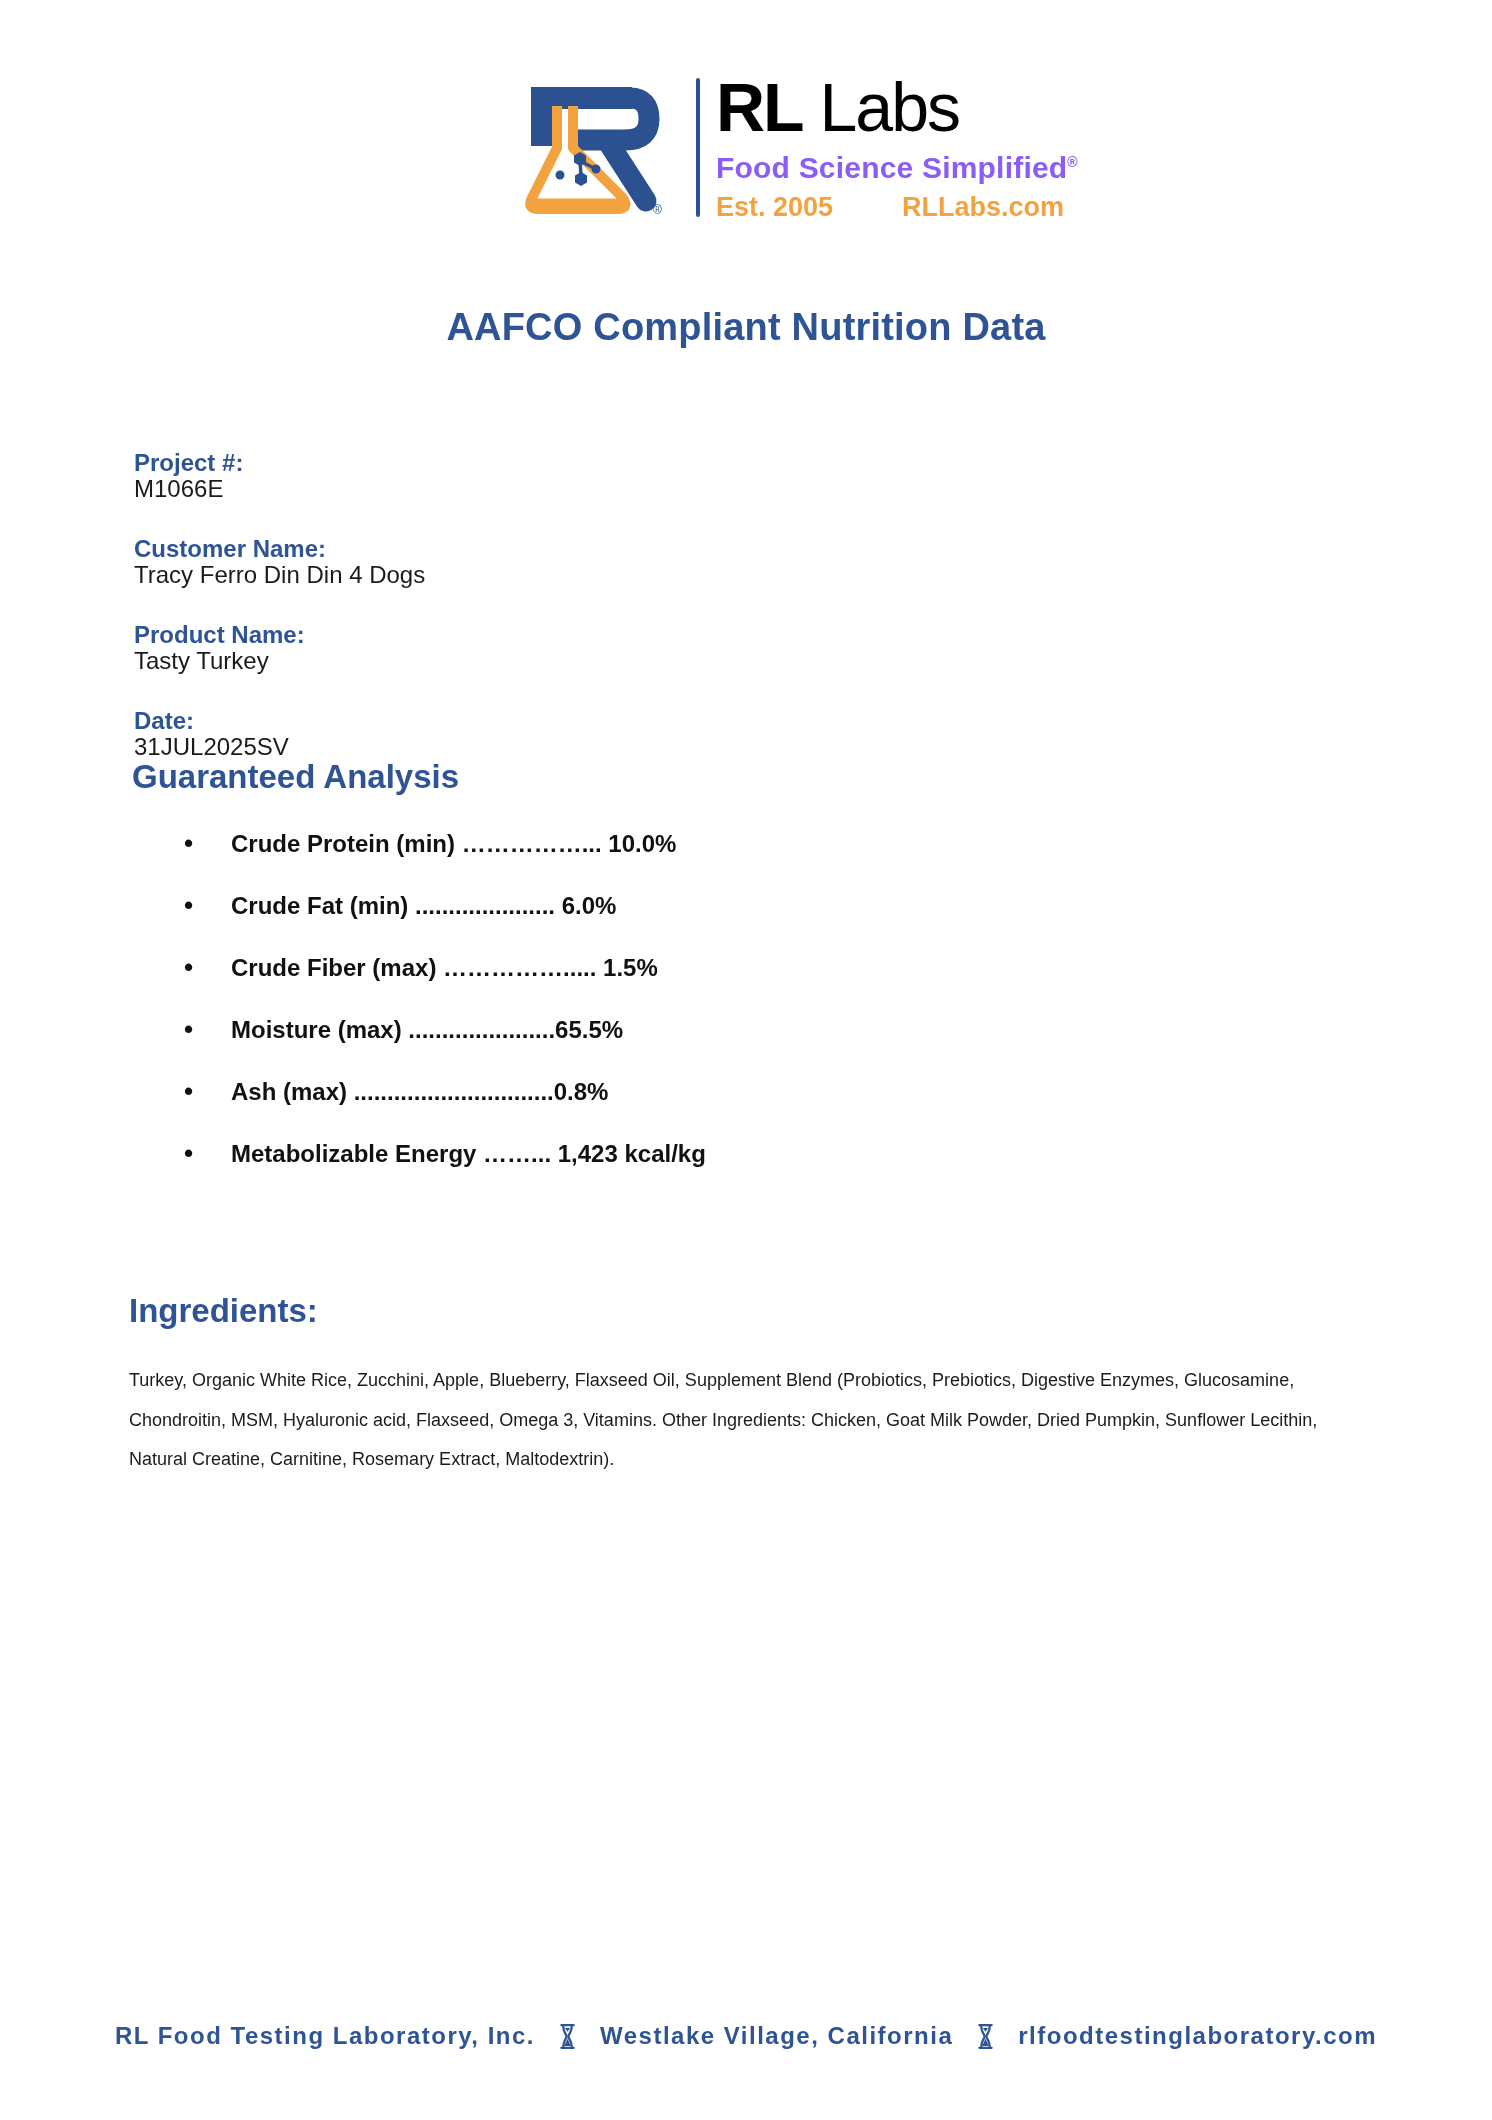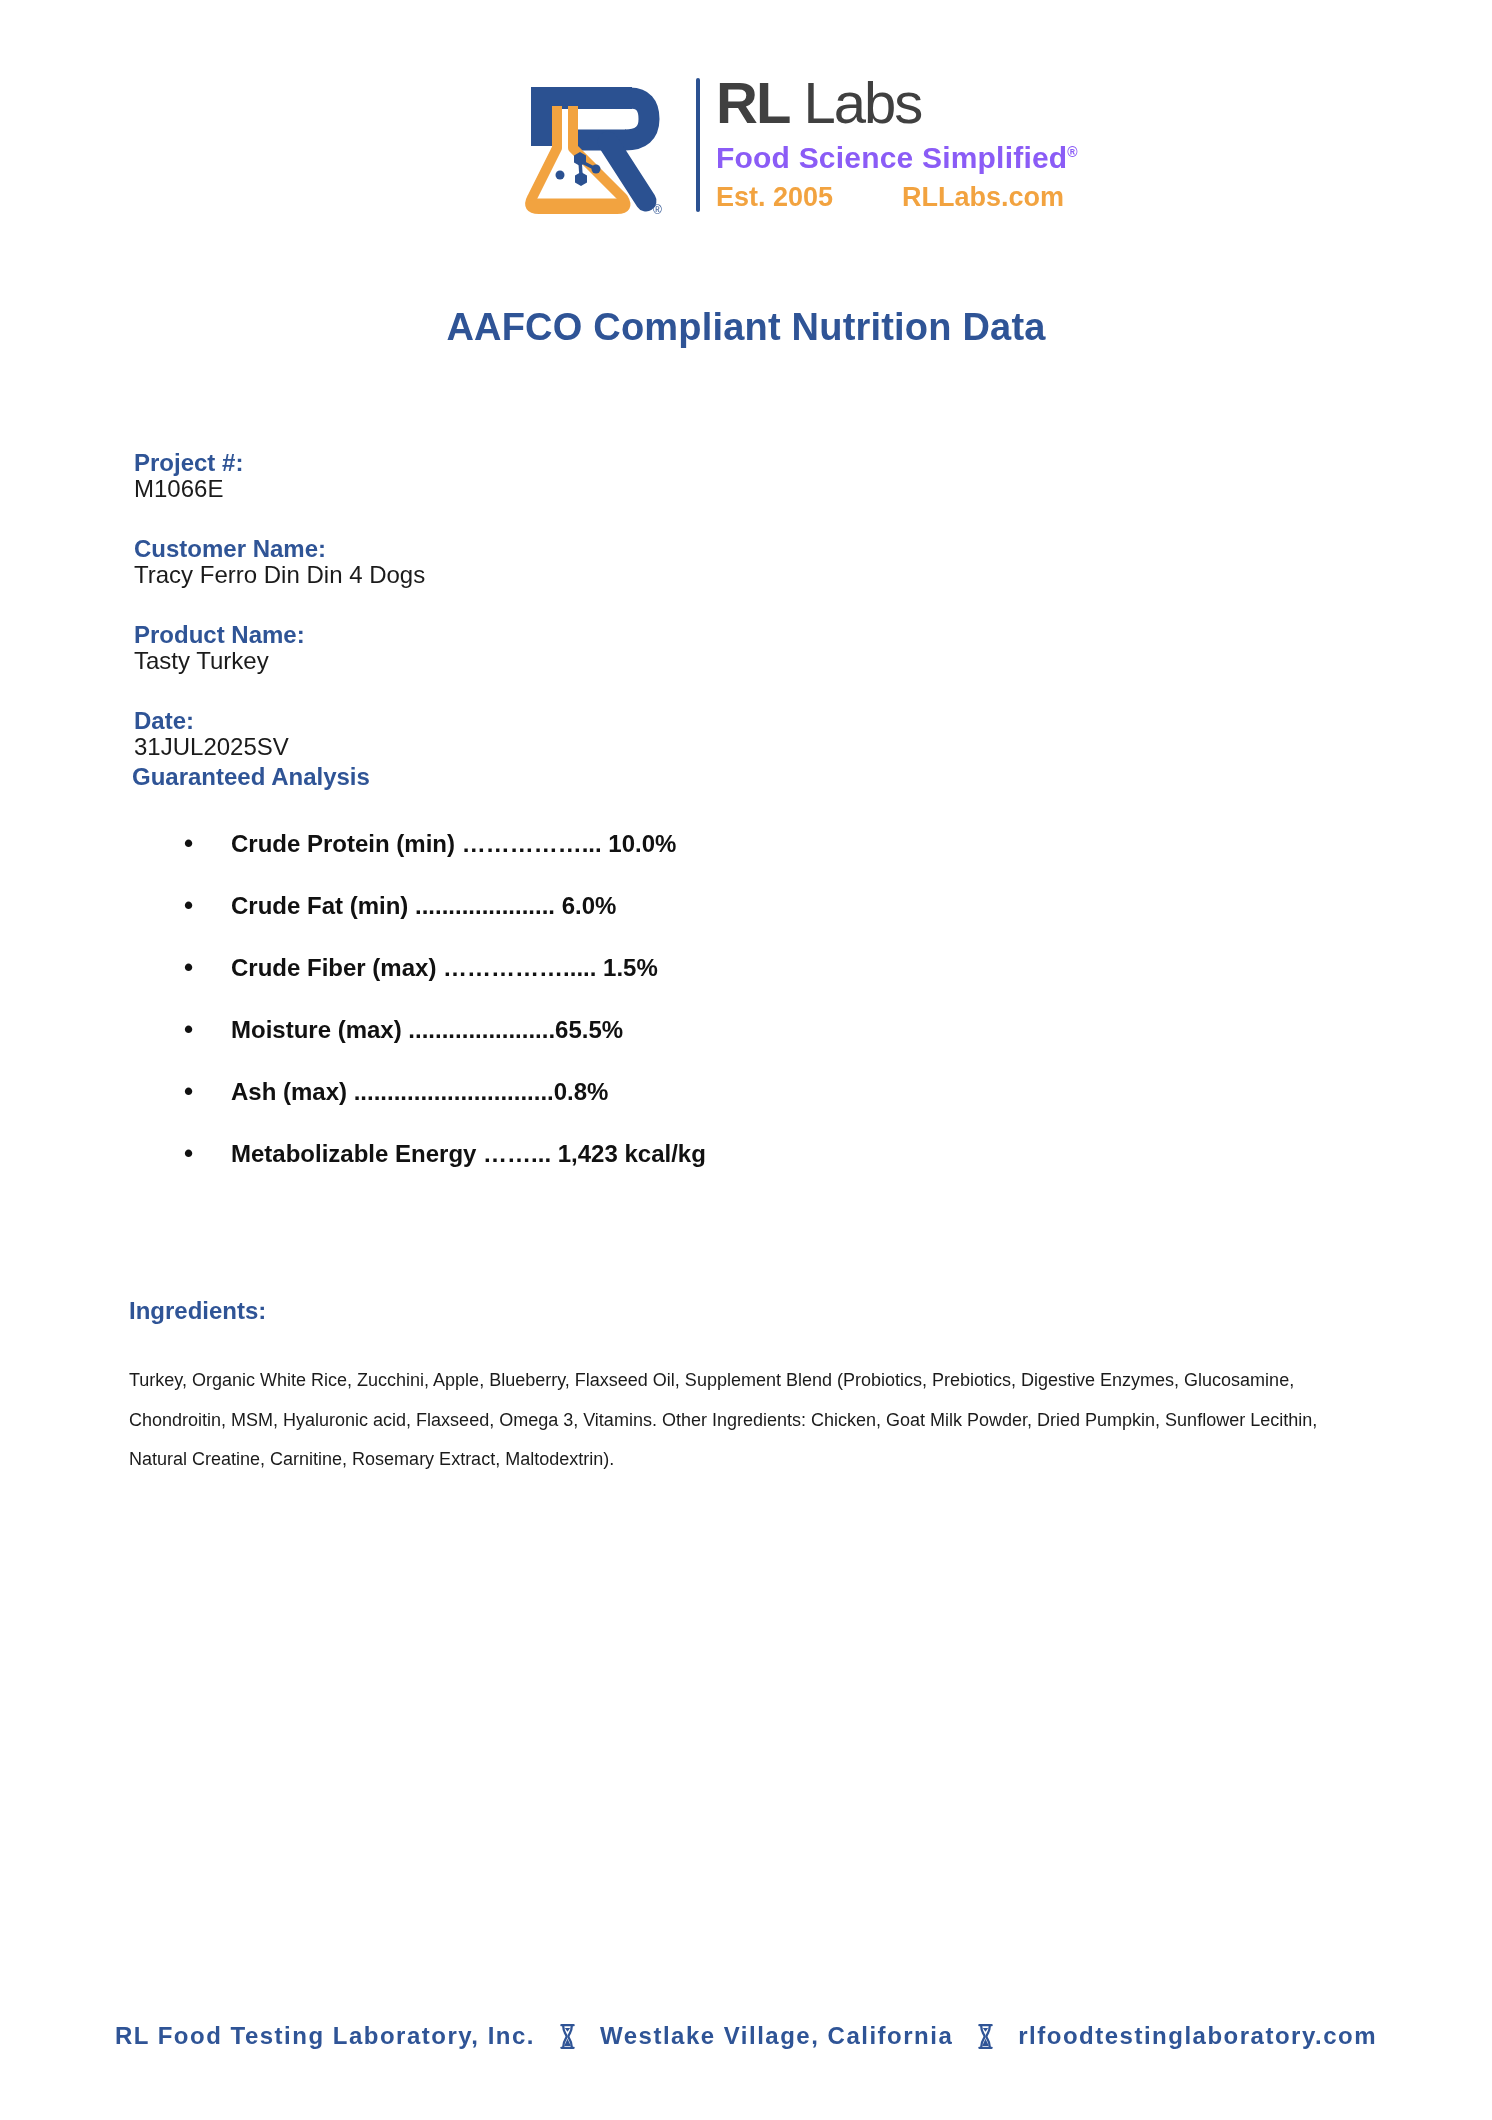--- a/index.html
+++ b/index.html
@@ -11,21 +11,21 @@
     font-family:"Liberation Sans", sans-serif;
     color:#1b1b1b;
     overflow:hidden;
   }
 
   
   .logo { position:absolute; left:520px; top:76px; display:flex; align-items:stretch; }
   .logo-mark { width:150px; height:142px; flex:0 0 auto; }
   .logo-divider { width:4px; background:#2b5191; margin:2px 0 6px 26px; border-radius:2px; }
   .logo-text { margin-left:16px; width:348px; display:flex; flex-direction:column; }
-  .logo-name { font-size:58px; line-height:0.92; color:#404040; letter-spacing:-2px; white-space:nowrap; }
+  .logo-name { font-size:68px; line-height:0.92; color:#000000; letter-spacing:-2px; white-space:nowrap; }
   .logo-name .b { font-weight:800; }
   .logo-name .l { font-weight:400; }
   .logo-tagline { margin-top:12px; font-size:30px; font-weight:700; color:#8b5cf6; letter-spacing:0.2px; white-space:nowrap; }
   .logo-tagline sup { font-size:14px; }
   .logo-bottom { margin-top:7px; display:flex; justify-content:space-between; font-size:27px; font-weight:700; color:#f2a340; }
 
   
   .doc-title {
     position:absolute; top:306px; left:0; right:0;
     text-align:center;
@@ -34,21 +34,21 @@
   }
 
   
   .fields { position:absolute; left:134px; top:450px; }
   .field-row { display:flex; line-height:26px; margin-bottom:34px; font-size:24px;flex-direction:column; }
   .field-label { width:303px; font-weight:700; color:#2f5496; }
   .field-value { color:#1b1b1b; }
 
   
   .ga { position:absolute; left:132px; top:763px; }
-  .section-heading { font-size:24px; font-weight:700; color:#2f5496; line-height:27px; }
+  .section-heading { font-size:33px; font-weight:700; color:#2f5496; line-height:27px; }
   .ga-list { list-style:none; margin-top:41px; }
   .ga-item { position:relative; padding-left:99px; font-size:24px; font-weight:700; color:#111; line-height:26px; margin-bottom:36px; white-space:nowrap; }
   .ga-bullet { position:absolute; left:52px; top:-1px; font-size:26px; color:#111; }
 
   
   .ingredients { position:absolute; left:129px; top:1297px; width:1218px; }
   .ingredients-text { margin-top:37px; font-size:18px; line-height:39.5px; color:#1b1b1b; }
 
   
   .footer {

